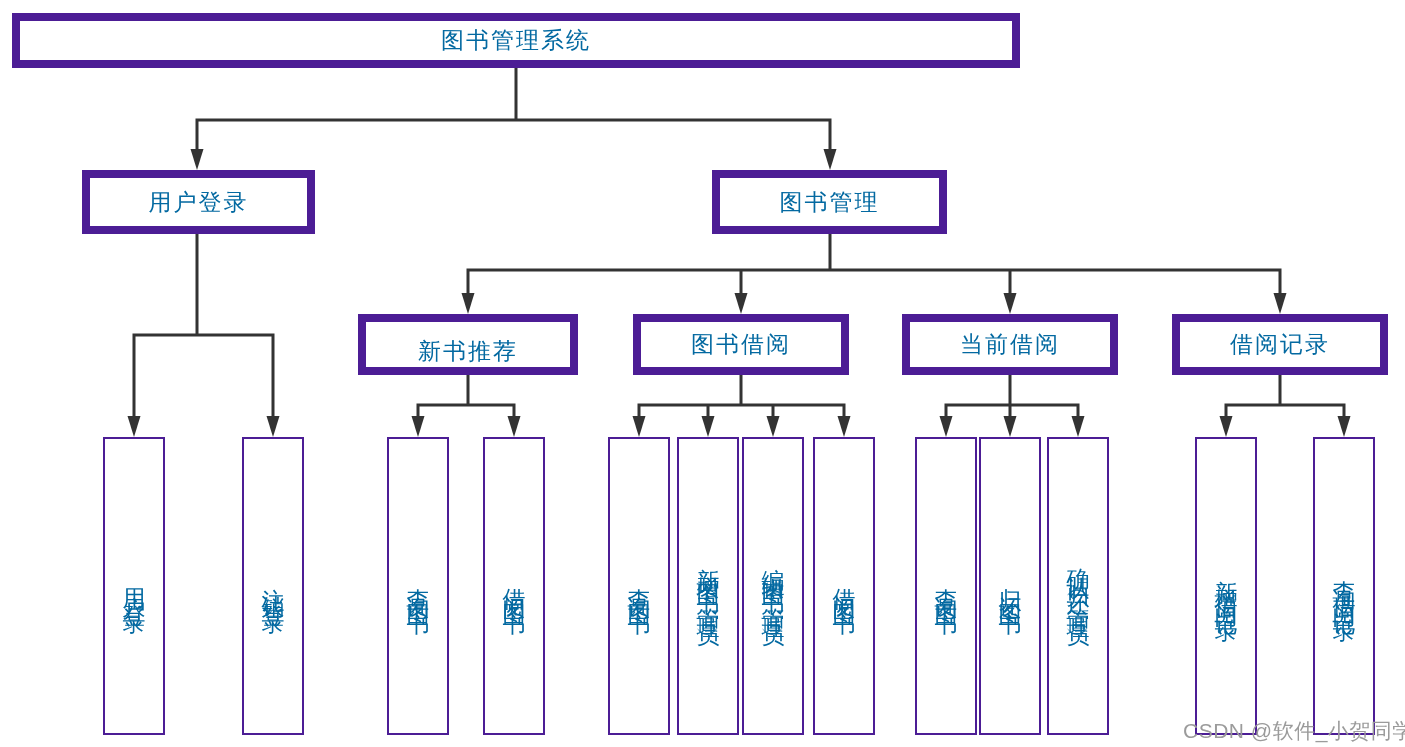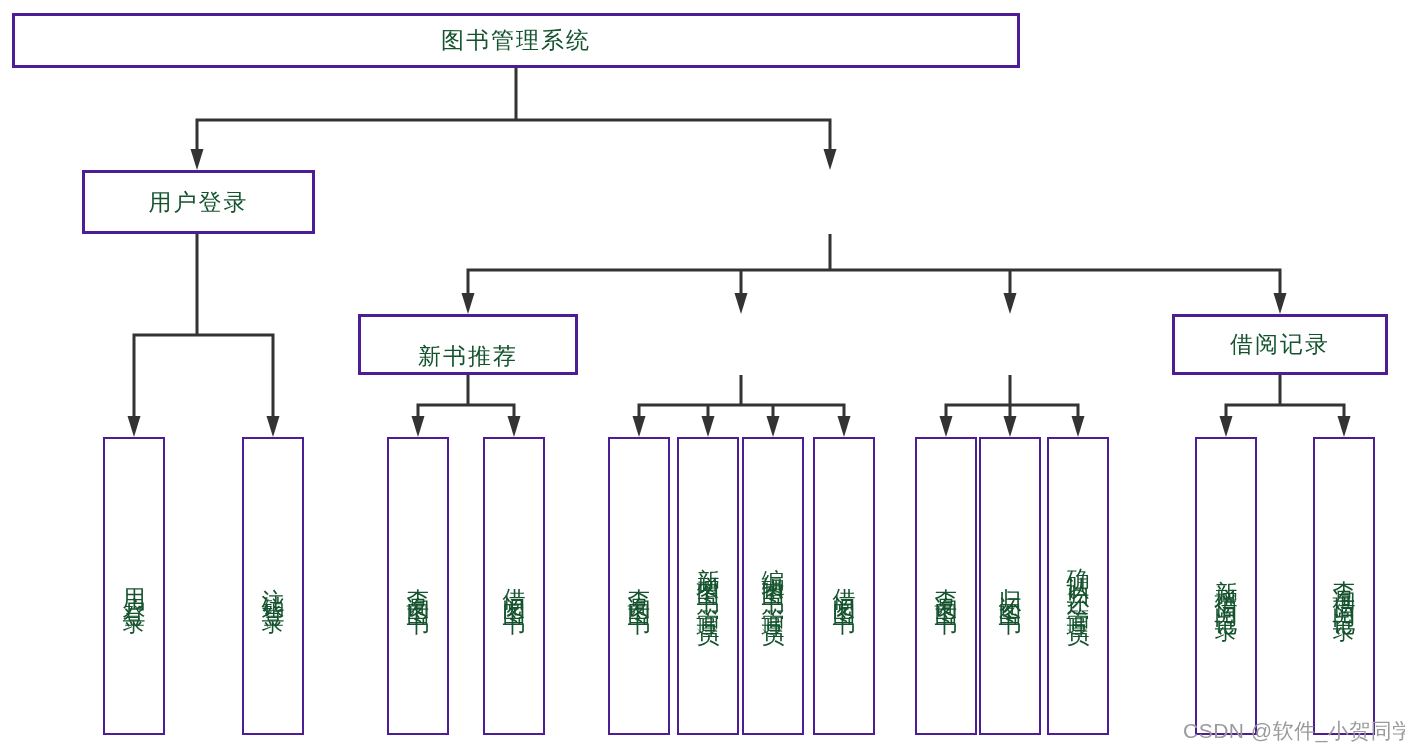--- a/index.html
+++ b/index.html
@@ -17,26 +17,26 @@
   }
   #connectors {
     position: absolute;
     left: 0; top: 0;
     width: 1405px; height: 747px;
     z-index: 1;
   }
   .node {
     position: absolute;
     background: #ffffff;
-    border: 3px solid #4c1d95;
+    border: 8px solid #4c1d95;
     box-sizing: border-box;
     display: flex;
     align-items: center;
     justify-content: center;
-    color: #14532d;
+    color: #0369a1;
     z-index: 2;
   }
   .node.h {
     font-size: 23px;
     letter-spacing: 2px;
     white-space: nowrap;
   }
   .node.leaf {
     border-width: 2.5px;
     writing-mode: vertical-rl;
@@ -126,23 +126,32 @@
     </g>
   </svg>
 
   <div id="root-box" class="node h">
     <span>图书管理系统</span>
   </div>
 
   <div id="n-user" class="node h">
     <span>用户登录</span>
   </div>
+  <div id="n-mgmt" class="node h">
+    <span>图书管理</span>
+  </div>
 
   <div id="n-recommend" class="node h">
     <span>新书推荐</span>
+  </div>
+  <div id="n-borrow" class="node h">
+    <span>图书借阅</span>
+  </div>
+  <div id="n-current" class="node h">
+    <span>当前借阅</span>
   </div>
   <div id="n-records" class="node h">
     <span>借阅记录</span>
   </div>
 
   <div id="l-login" class="node leaf">用户登录</div>
   <div id="l-logout" class="node leaf">注销登录</div>
 
   <div id="l-rec-q" class="node leaf">查询图书</div>
   <div id="l-rec-b" class="node leaf">借阅图书</div>

